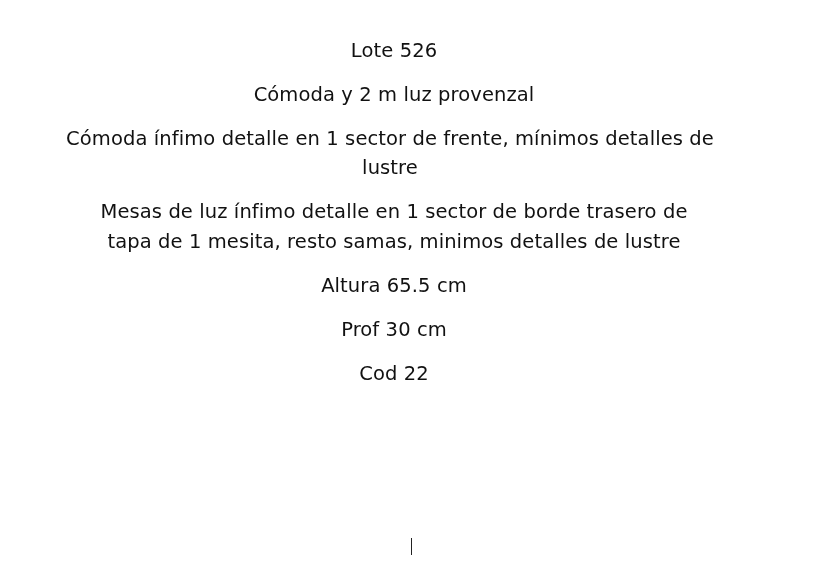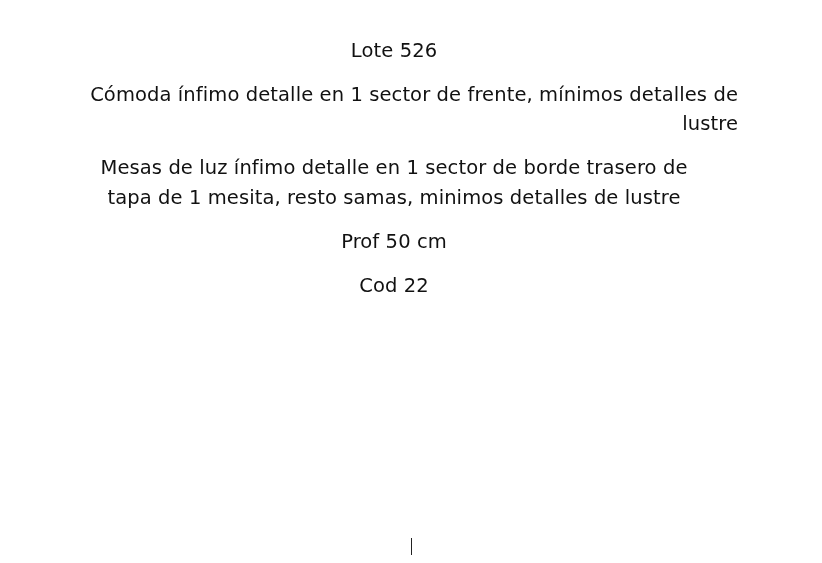--- a/index.html
+++ b/index.html
@@ -27,21 +27,20 @@
     font-size: 19.5px;
     line-height: 29px;
     color: #111111;
     margin: 0 0 15px 0;
     font-weight: 400;
     letter-spacing: 0.1px;
   }
   .doc-line.wide {
     margin-left: 4px;
     margin-right: 12px;
-    text-align: right;
   }
   .doc-line.two-line {
     line-height: 30px;
     margin-left: 48px;
     margin-right: 48px;
     margin-bottom: 14px;
   }
   .caret {
     position: absolute;
     left: 411px;
@@ -50,19 +49,21 @@
     height: 17px;
     background: #222222;
   }
 </style>
 </head>
 <body>
 
 <div class="page">
   <div id="lines">
       <p class="doc-line">Lote 526</p>
+      <p class="doc-line">Cómoda y 2 m luz provenzal</p>
       <p class="doc-line wide">Cómoda ínfimo detalle en 1 sector de frente, mínimos detalles de lustre</p>
       <p class="doc-line two-line">Mesas de luz ínfimo detalle en 1 sector de borde trasero de tapa de 1 mesita, resto samas, minimos detalles de lustre</p>
-      <p class="doc-line">Prof 50 cm</p>
+      <p class="doc-line">Altura 65.5 cm</p>
+      <p class="doc-line">Prof 30 cm</p>
       <p class="doc-line">Cod 22</p>
     </div>
   <div class="caret"></div>
 </div>
 
 </body></html>

